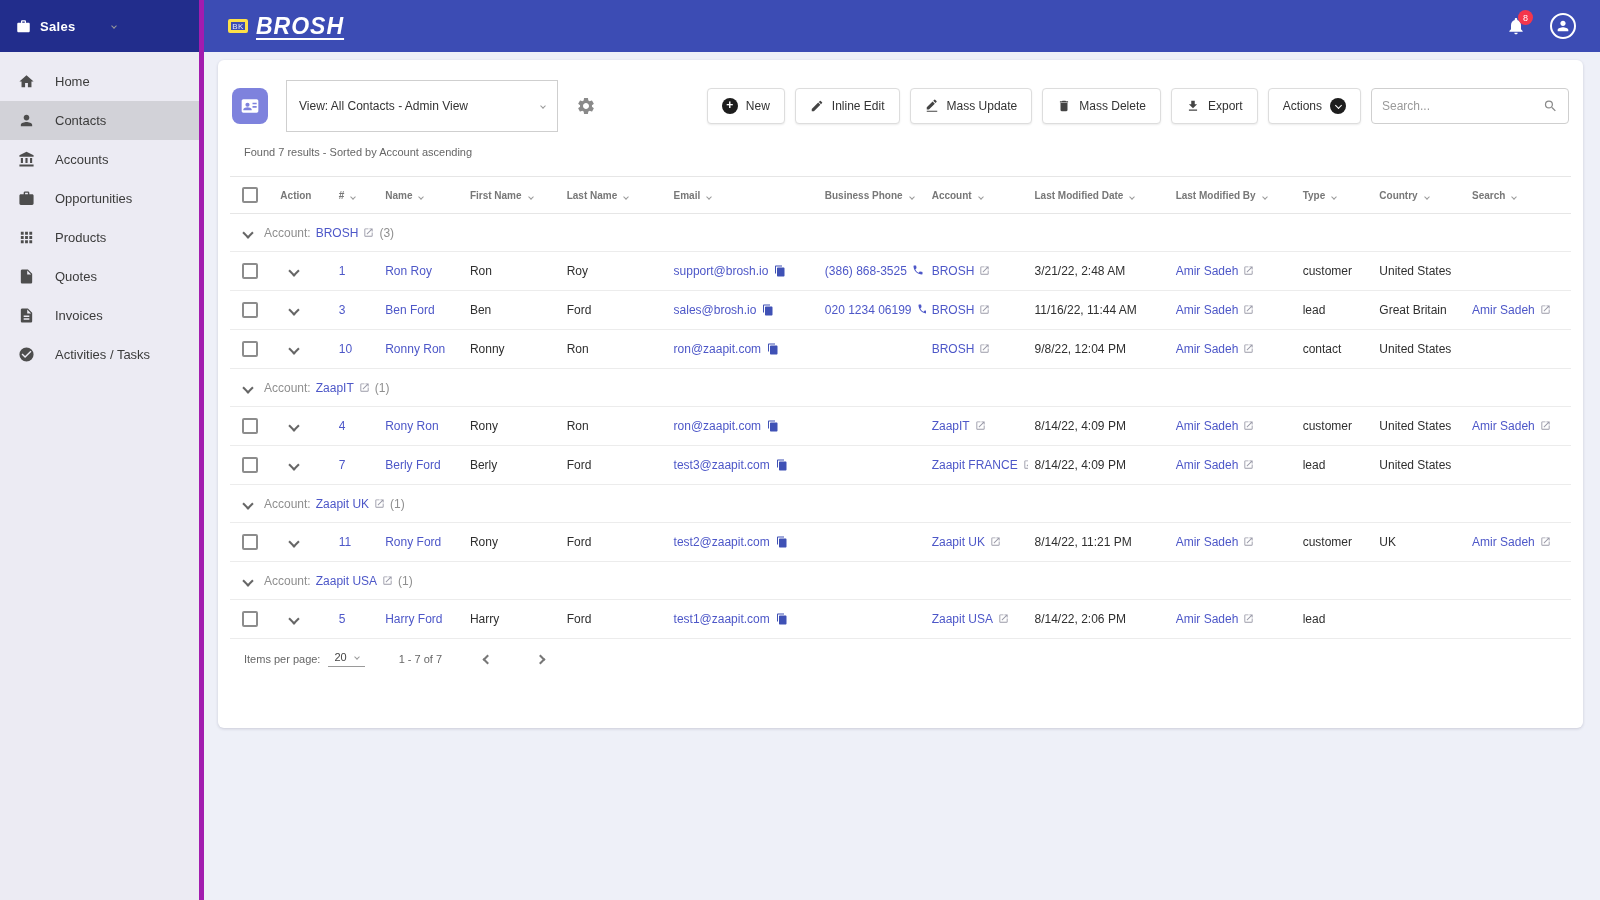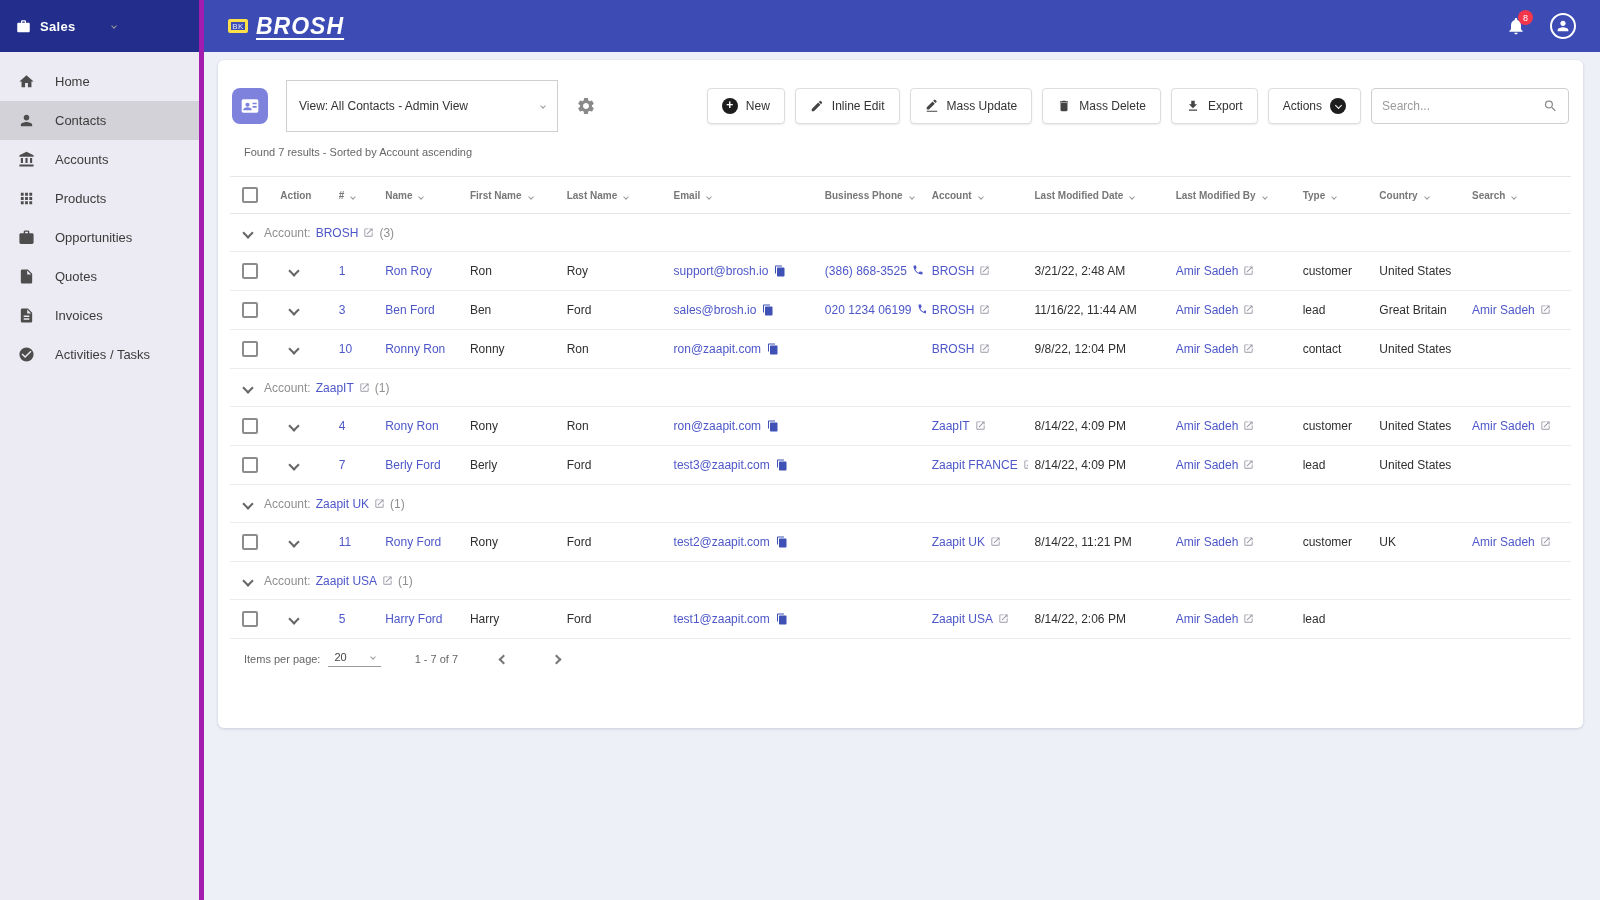--- a/index.html
+++ b/index.html
@@ -69,21 +69,21 @@
   .c-check{padding-left:12px !important}
   .group-td{height:38px;padding-left:14px !important}
   .grp-label{color:#8f8f8f;font-size:12px;margin:16px 5px 0 12px}
   .grp-count{color:#8f8f8f;margin-left:5px}
   .ic-ext{width:11px;height:11px;fill:#9a9aa8;margin-left:5px;vertical-align:-1px}
   .ic-copy{width:12px;height:12px;fill:#3f51b5;margin-left:6px;vertical-align:-2px}
   .ic-phone{width:12px;height:12px;fill:#4d57c8;margin-left:5px;vertical-align:-1px}
 
   
   .pager{display:flex;align-items:center;margin:12px 0 2px 14px;font-size:11px;color:#666;gap:8px}
-  .pp-val{border-bottom:1px solid #9a9a9a;padding:0 6px 3px 6px;display:inline-flex;align-items:center;gap:24px;cursor:pointer;color:#444}
+  .pp-val{border-bottom:1px solid #9a9a9a;padding:0 6px 3px 6px;display:inline-flex;align-items:center;gap:8px;cursor:pointer;color:#444}
   .pager .range{margin-left:26px}
   .pg-btn{margin-left:30px;cursor:pointer;display:inline-flex;padding:4px}
 </style>
 </head>
 <body>
 
 <div class="app">
 
   <div class="side-col">
     <div class="app-switcher">
@@ -107,29 +107,29 @@
         <span>Contacts</span>
       </div>
       <div class="nav-item">
         <svg viewBox="0 0 24 24">
             <path d="M4 10h3v7H4zM10.5 10h3v7h-3zM2 19h20v3H2zM17 10h3v7h-3zM12 1 2 6v2h20V6z"></path>
           </svg>
         <span>Accounts</span>
       </div>
       <div class="nav-item">
         <svg viewBox="0 0 24 24">
+            <path d="M20 6h-4V4c0-1.1-.9-2-2-2h-4C8.9 2 8 2.9 8 4v2H4c-1.1 0-2 .9-2 2v11c0 1.1.9 2 2 2h16c1.1 0 2-.9 2-2V8c0-1.1-.9-2-2-2zm-6 0h-4V4h4v2z"></path>
+          </svg>
+        <span>Opportunities</span>
+      </div>
+      <div class="nav-item">
+        <svg viewBox="0 0 24 24">
             <path d="M4 8h4V4H4v4zm6 12h4v-4h-4v4zm-6 0h4v-4H4v4zm0-6h4v-4H4v4zm6 0h4v-4h-4v4zm6-10v4h4V4h-4zm-6 4h4V4h-4v4zm6 6h4v-4h-4v4zm0 6h4v-4h-4v4z"></path>
           </svg>
         <span>Products</span>
-      </div>
-      <div class="nav-item">
-        <svg viewBox="0 0 24 24">
-            <path d="M20 6h-4V4c0-1.1-.9-2-2-2h-4C8.9 2 8 2.9 8 4v2H4c-1.1 0-2 .9-2 2v11c0 1.1.9 2 2 2h16c1.1 0 2-.9 2-2V8c0-1.1-.9-2-2-2zm-6 0h-4V4h4v2z"></path>
-          </svg>
-        <span>Opportunities</span>
       </div>
       <div class="nav-item">
         <svg viewBox="0 0 24 24">
             <path d="M14 2H6c-1.1 0-2 .9-2 2v16c0 1.1.9 2 2 2h12c1.1 0 2-.9 2-2V8l-6-6zm-1 7V3.5L18.5 9H13z"></path>
           </svg>
         <span>Quotes</span>
       </div>
       <div class="nav-item">
         <svg viewBox="0 0 24 24">
             <path d="M14 2H6c-1.1 0-2 .9-2 2v16c0 1.1.9 2 2 2h12c1.1 0 2-.9 2-2V8l-6-6zm2 16H8v-2h8v2zm0-4H8v-2h8v2zm-3-5V3.5L18.5 9H13z"></path>

